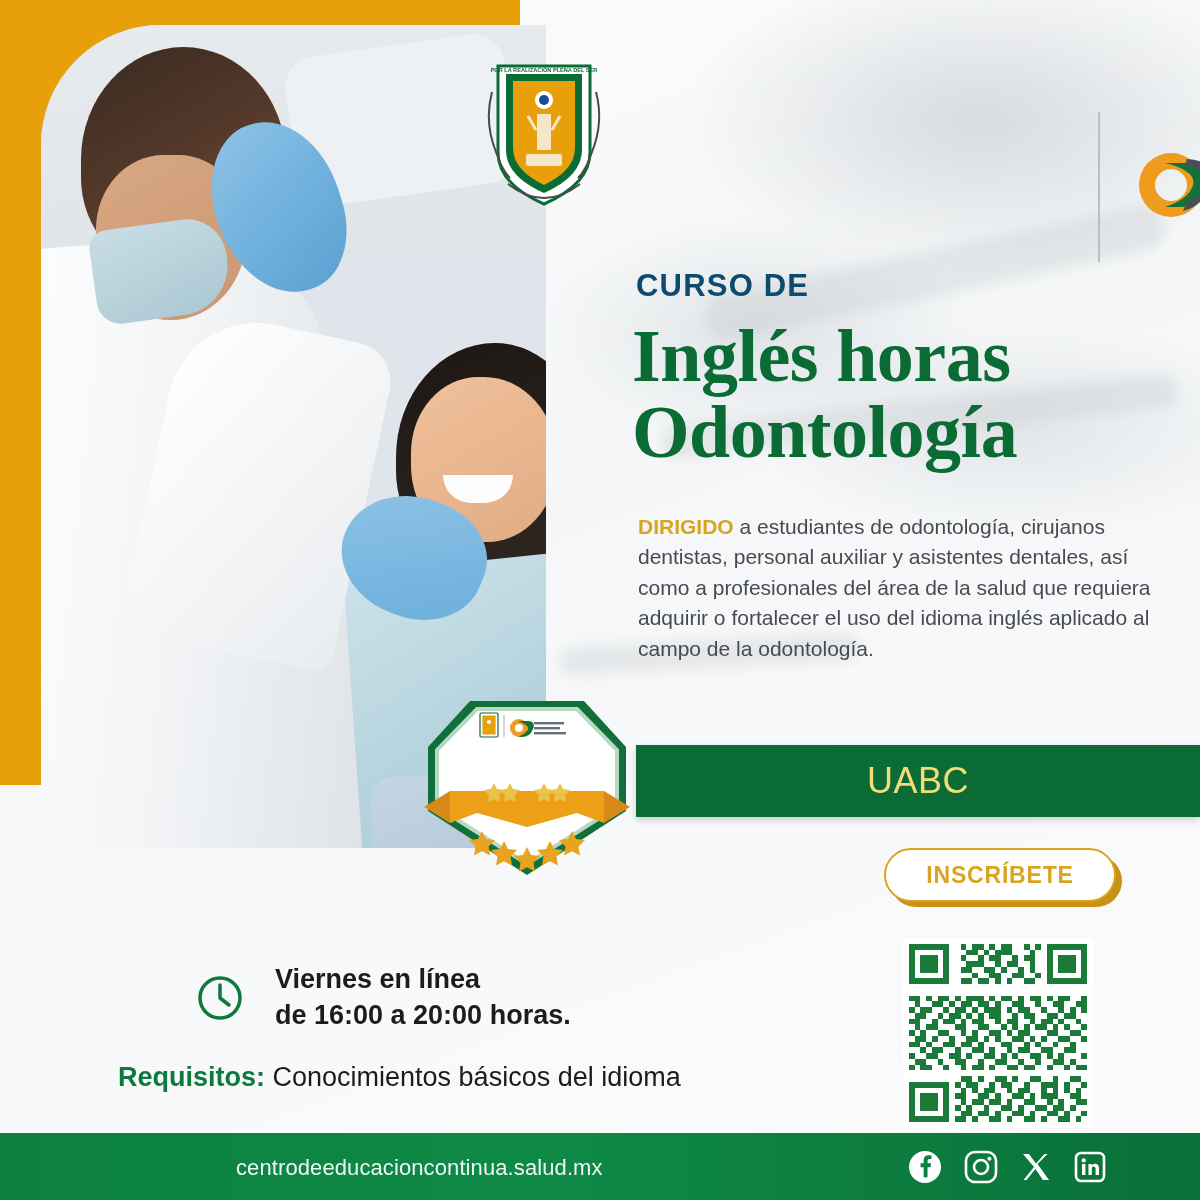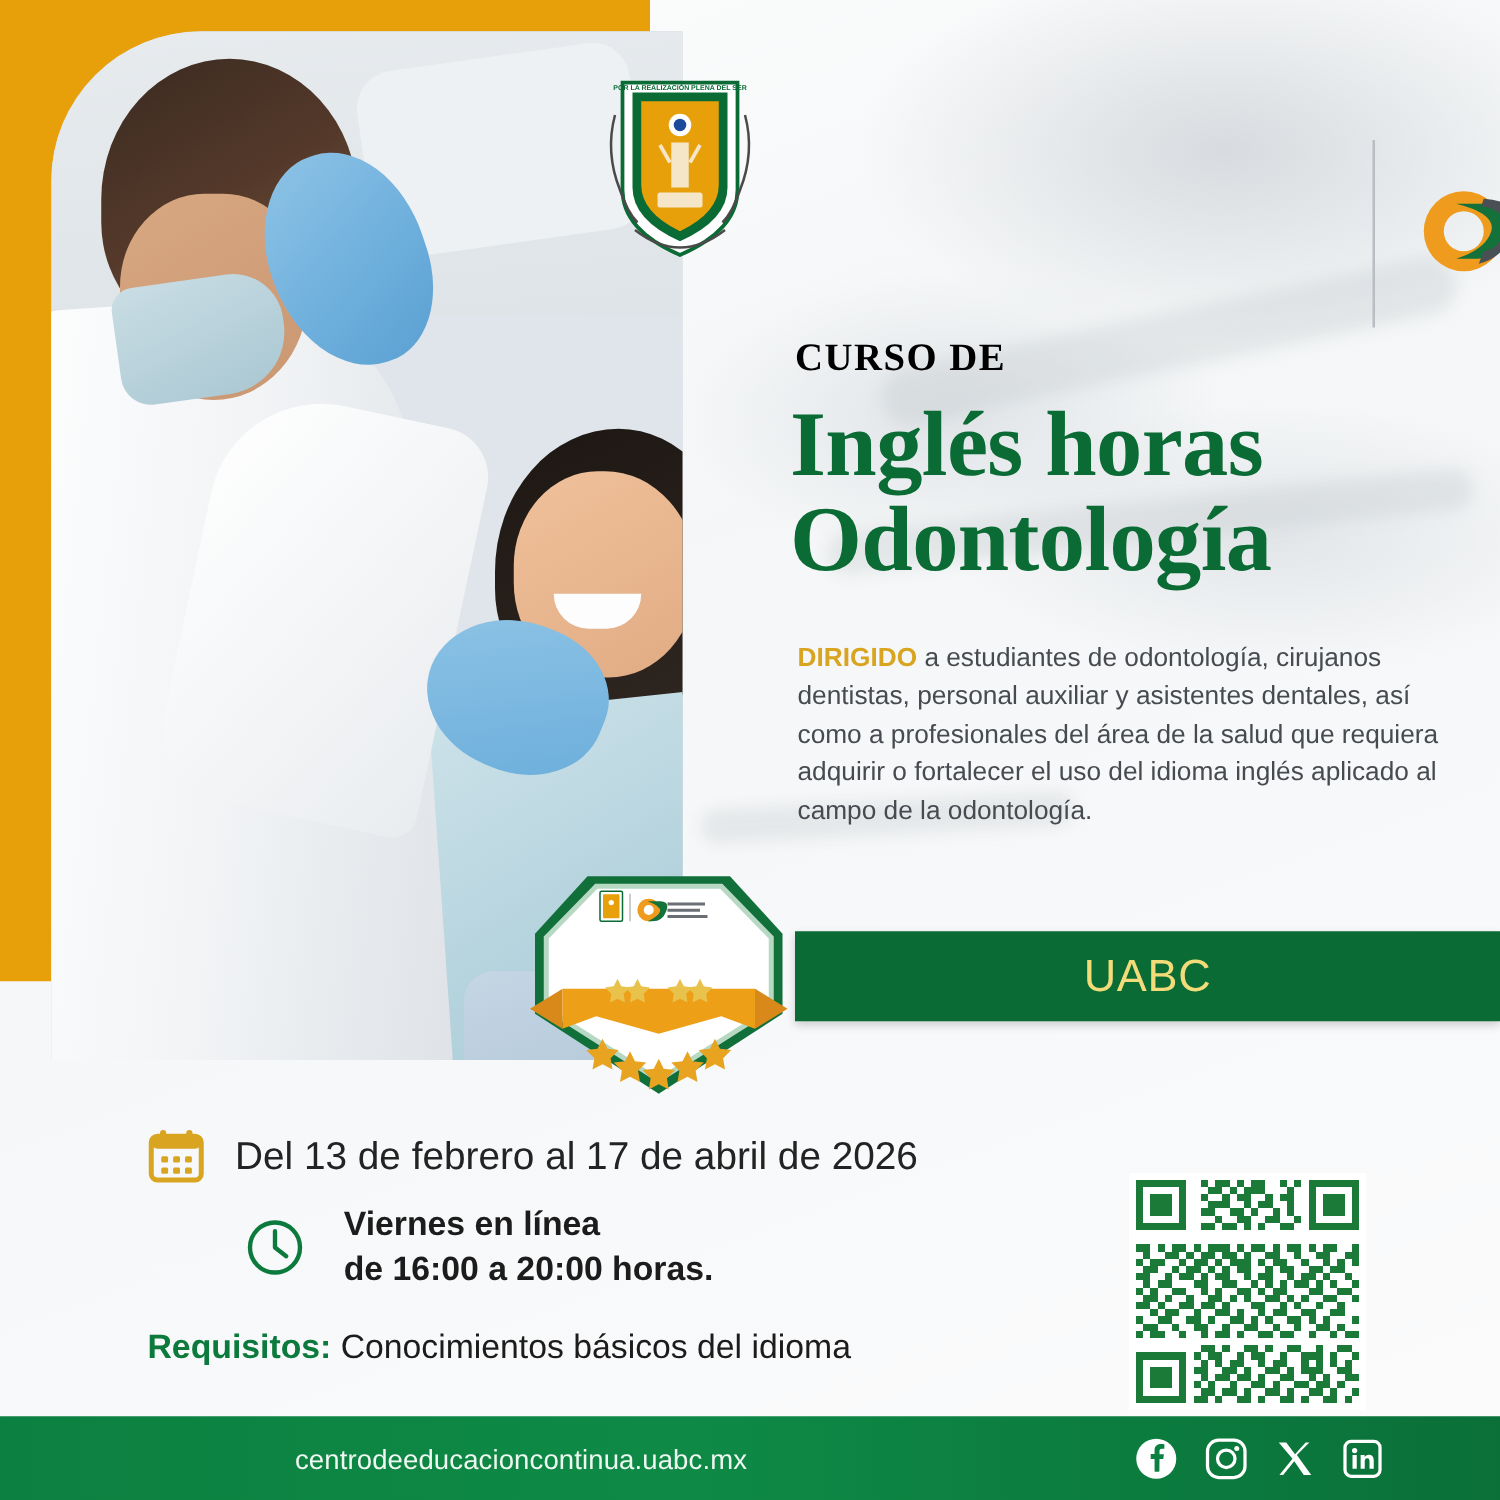--- a/index.html
+++ b/index.html
@@ -80,21 +80,21 @@
 
   
   .hdr{position:absolute;left:460px;top:52px;width:560px;height:165px;}
   .shield{position:absolute;left:20px;top:0px;width:128px;height:160px;}
   .logo-div{position:absolute;left:638px;top:60px;width:2px;height:150px;background:#b9bec3;}
   .cec{position:absolute;left:675px;top:92px;width:290px;height:82px;display:flex;align-items:center;gap:14px;}
   .cec-mark{position:relative;width:88px;height:72px;flex:0 0 auto;}
 
   
   .kicker{position:absolute;left:636px;top:268px;
-    font-size:31px;font-weight:bold;letter-spacing:1.2px;color:#000000;font-family:Liberation Serif, serif;}
+    font-size:31px;font-weight:bold;letter-spacing:1.2px;color:#0c4a6e;}
   .title{position:absolute;left:632px;top:318px;width:520px;
     font-family:"Liberation Serif", serif;font-weight:bold;
     font-size:74px;line-height:1.03;color:#0A6B35;letter-spacing:-.5px;}
   .desc{position:absolute;left:638px;top:512px;width:540px;
     font-size:21px;line-height:1.45;color:#474b50;}
   .desc b{color:#D9A520;font-weight:bold;}
 
   
   .banner{position:absolute;left:636px;top:745px;width:564px;height:72px;
     background:#0B6B34;display:flex;align-items:center;justify-content:center;gap:18px;
@@ -234,53 +234,40 @@
     </g>
     <g fill="#E8A320">
       <path d="M60 136 l4 8 l9 1 l-6.5 6.5 l1.5 9 l-8 -4.2 l-8 4.2 l1.5 -9 l-6.5 -6.5 l9 -1 z"></path>
       <path d="M82 146 l4 8 l9 1 l-6.5 6.5 l1.5 9 l-8 -4.2 l-8 4.2 l1.5 -9 l-6.5 -6.5 l9 -1 z"></path>
       <path d="M105 152 l4 8 l9 1 l-6.5 6.5 l1.5 9 l-8 -4.2 l-8 4.2 l1.5 -9 l-6.5 -6.5 l9 -1 z"></path>
       <path d="M128 146 l4 8 l9 1 l-6.5 6.5 l1.5 9 l-8 -4.2 l-8 4.2 l1.5 -9 l-6.5 -6.5 l9 -1 z"></path>
       <path d="M150 136 l4 8 l9 1 l-6.5 6.5 l1.5 9 l-8 -4.2 l-8 4.2 l1.5 -9 l-6.5 -6.5 l9 -1 z"></path>
     </g>
   </svg>
 
-  <div class="row r-date">
-    <svg width="46" height="46" viewBox="0 0 46 46">
-      <rect x="3" y="7" width="40" height="35" rx="5" fill="none" stroke="#D9A520" stroke-width="4"></rect>
-      <rect x="3" y="7" width="40" height="10" rx="5" fill="#D9A520"></rect>
-      <rect x="10" y="2" width="5" height="9" rx="2.4" fill="#D9A520"></rect>
-      <rect x="31" y="2" width="5" height="9" rx="2.4" fill="#D9A520"></rect>
-      <g fill="#D9A520">
-        <rect x="11" y="23" width="5.5" height="5" rx="1.2"></rect>
-        <rect x="20.5" y="23" width="5.5" height="5" rx="1.2"></rect>
-        <rect x="30" y="23" width="5.5" height="5" rx="1.2"></rect>
-        <rect x="11" y="32" width="5.5" height="5" rx="1.2"></rect>
-        <rect x="20.5" y="32" width="5.5" height="5" rx="1.2"></rect>
-        <rect x="30" y="32" width="5.5" height="5" rx="1.2"></rect>
-      </g>
-    </svg>
-    <span class="date-txt">Del 13 de febrero al 17 de abril de 2026</span>
-  </div>
 
   <div class="row r-time">
     <svg width="48" height="48" viewBox="0 0 48 48">
       <circle cx="24" cy="24" r="20" fill="none" stroke="#0B7A3C" stroke-width="3.5"></circle>
       <path d="M24 11 V24 L33 31" fill="none" stroke="#0B7A3C" stroke-width="3.5" stroke-linecap="round" stroke-linejoin="round"></path>
     </svg>
     <span class="time-txt">
       <span>Viernes en línea</span><br>
       <span>de 16:00 a 20:00 horas.</span>
     </span>
   </div>
 
   <div class="req">
     <b>Requisitos:</b><span> Conocimientos básicos del idioma</span>
   </div>
 
+  <div class="cta-wrap">
+    <div class="cta-shadow"></div>
+    <div class="cta">INSCRÍBETE</div>
+  </div>
 
   <svg class="qr" viewBox="0 0 33 33" shape-rendering="crispEdges">
     <rect width="33" height="33" fill="#ffffff"></rect>
     <g fill="#1B7A38">
       <path d="M1 1h7v7h-7z M2 2v5h5v-5z"></path>
       <rect x="3" y="3" width="3" height="3"></rect>
       <path d="M25 1h7v7h-7z M26 2v5h5v-5z"></path>
       <rect x="27" y="3" width="3" height="3"></rect>
       <path d="M1 25h7v7h-7z M2 26v5h5v-5z"></path>
       <rect x="3" y="27" width="3" height="3"></rect>
@@ -514,21 +501,21 @@
       <rect x="15" y="31" width="2" height="1"></rect>
         <rect x="18" y="31" width="1" height="1"></rect>
       <rect x="21" y="31" width="2" height="1"></rect>
         <rect x="24" y="31" width="1" height="1"></rect>
       <rect x="27" y="31" width="2" height="1"></rect>
         <rect x="30" y="31" width="1" height="1"></rect>
     </g>
   </svg>
 
   <div class="footer"></div>
-  <div class="f-url">centrodeeducacioncontinua.uabc.mx</div>
+  <div class="f-url">centrodeeducacioncontinua.salud.mx</div>
   <div class="f-social">
     <svg width="34" height="34" viewBox="0 0 34 34">
       <circle cx="17" cy="17" r="16" fill="#ffffff"></circle>
       <path d="M19.6 17.2h3l.5-3.9h-3.5v-2.5c0-1.1.3-1.9 1.9-1.9h2V5.4c-.35-.05-1.55-.15-2.95-.15-2.9 0-4.9 1.8-4.9 5.05v2.95h-3.1v3.9h3.1v10.1c.62.1 1.25.15 1.9.15s1.3-.05 1.95-.15z" fill="#0C8040"></path>
     </svg>
     <svg width="34" height="34" viewBox="0 0 34 34">
       <rect x="2" y="2" width="30" height="30" rx="9" fill="none" stroke="#ffffff" stroke-width="2.6"></rect>
       <circle cx="17" cy="17" r="7" fill="none" stroke="#ffffff" stroke-width="2.6"></circle>
       <circle cx="25.4" cy="8.8" r="2" fill="#ffffff"></circle>
     </svg>

